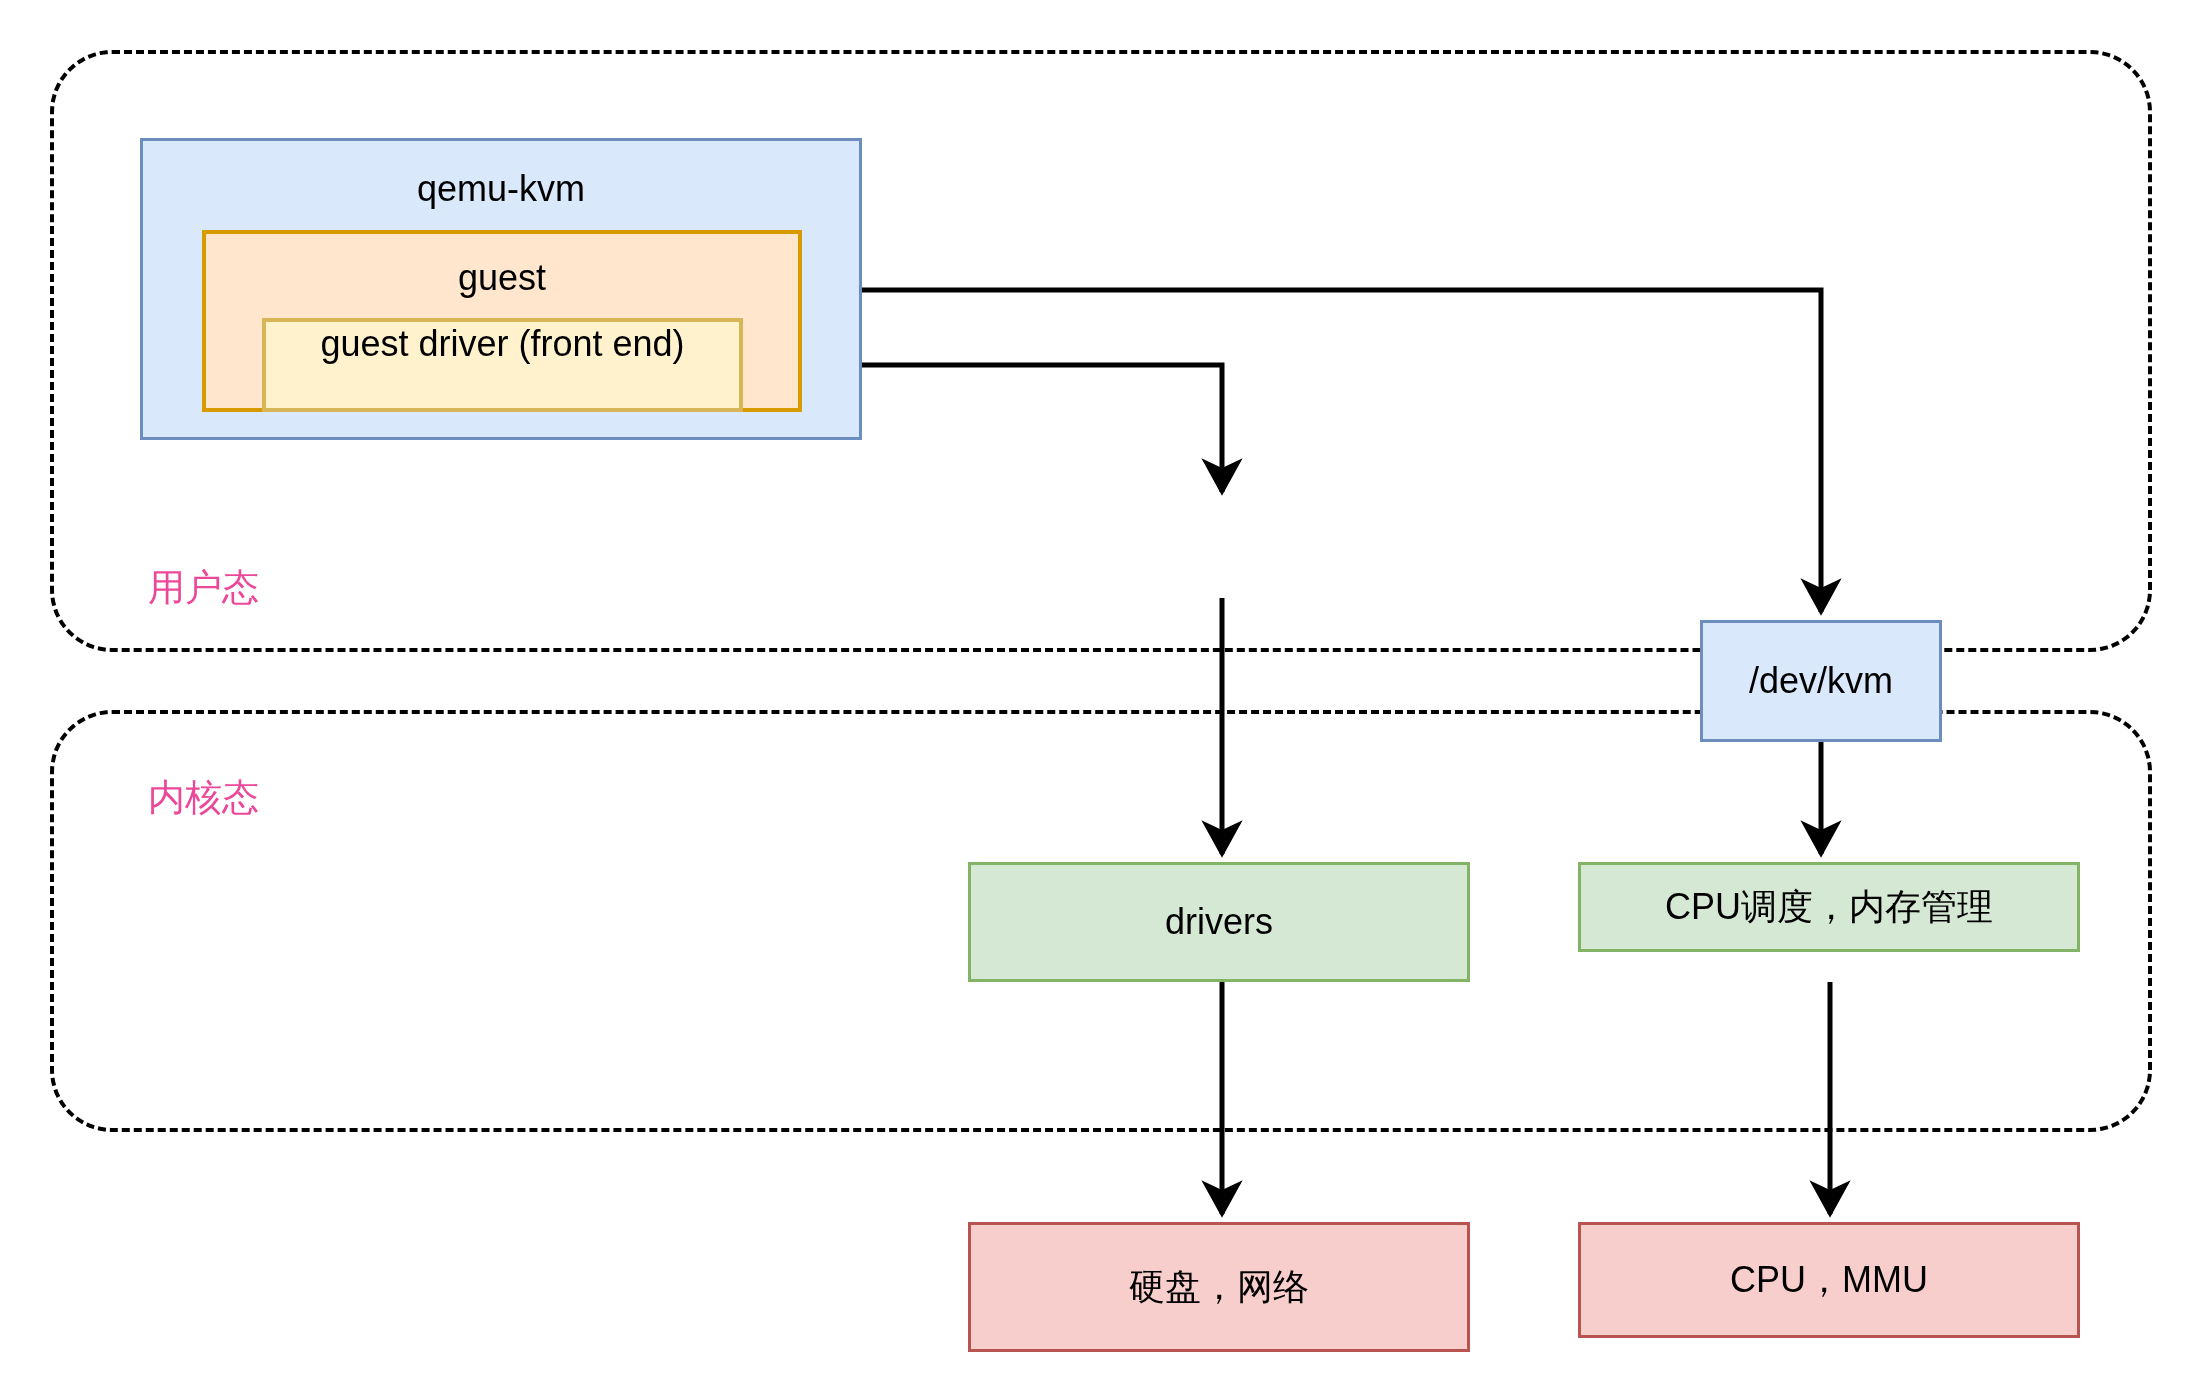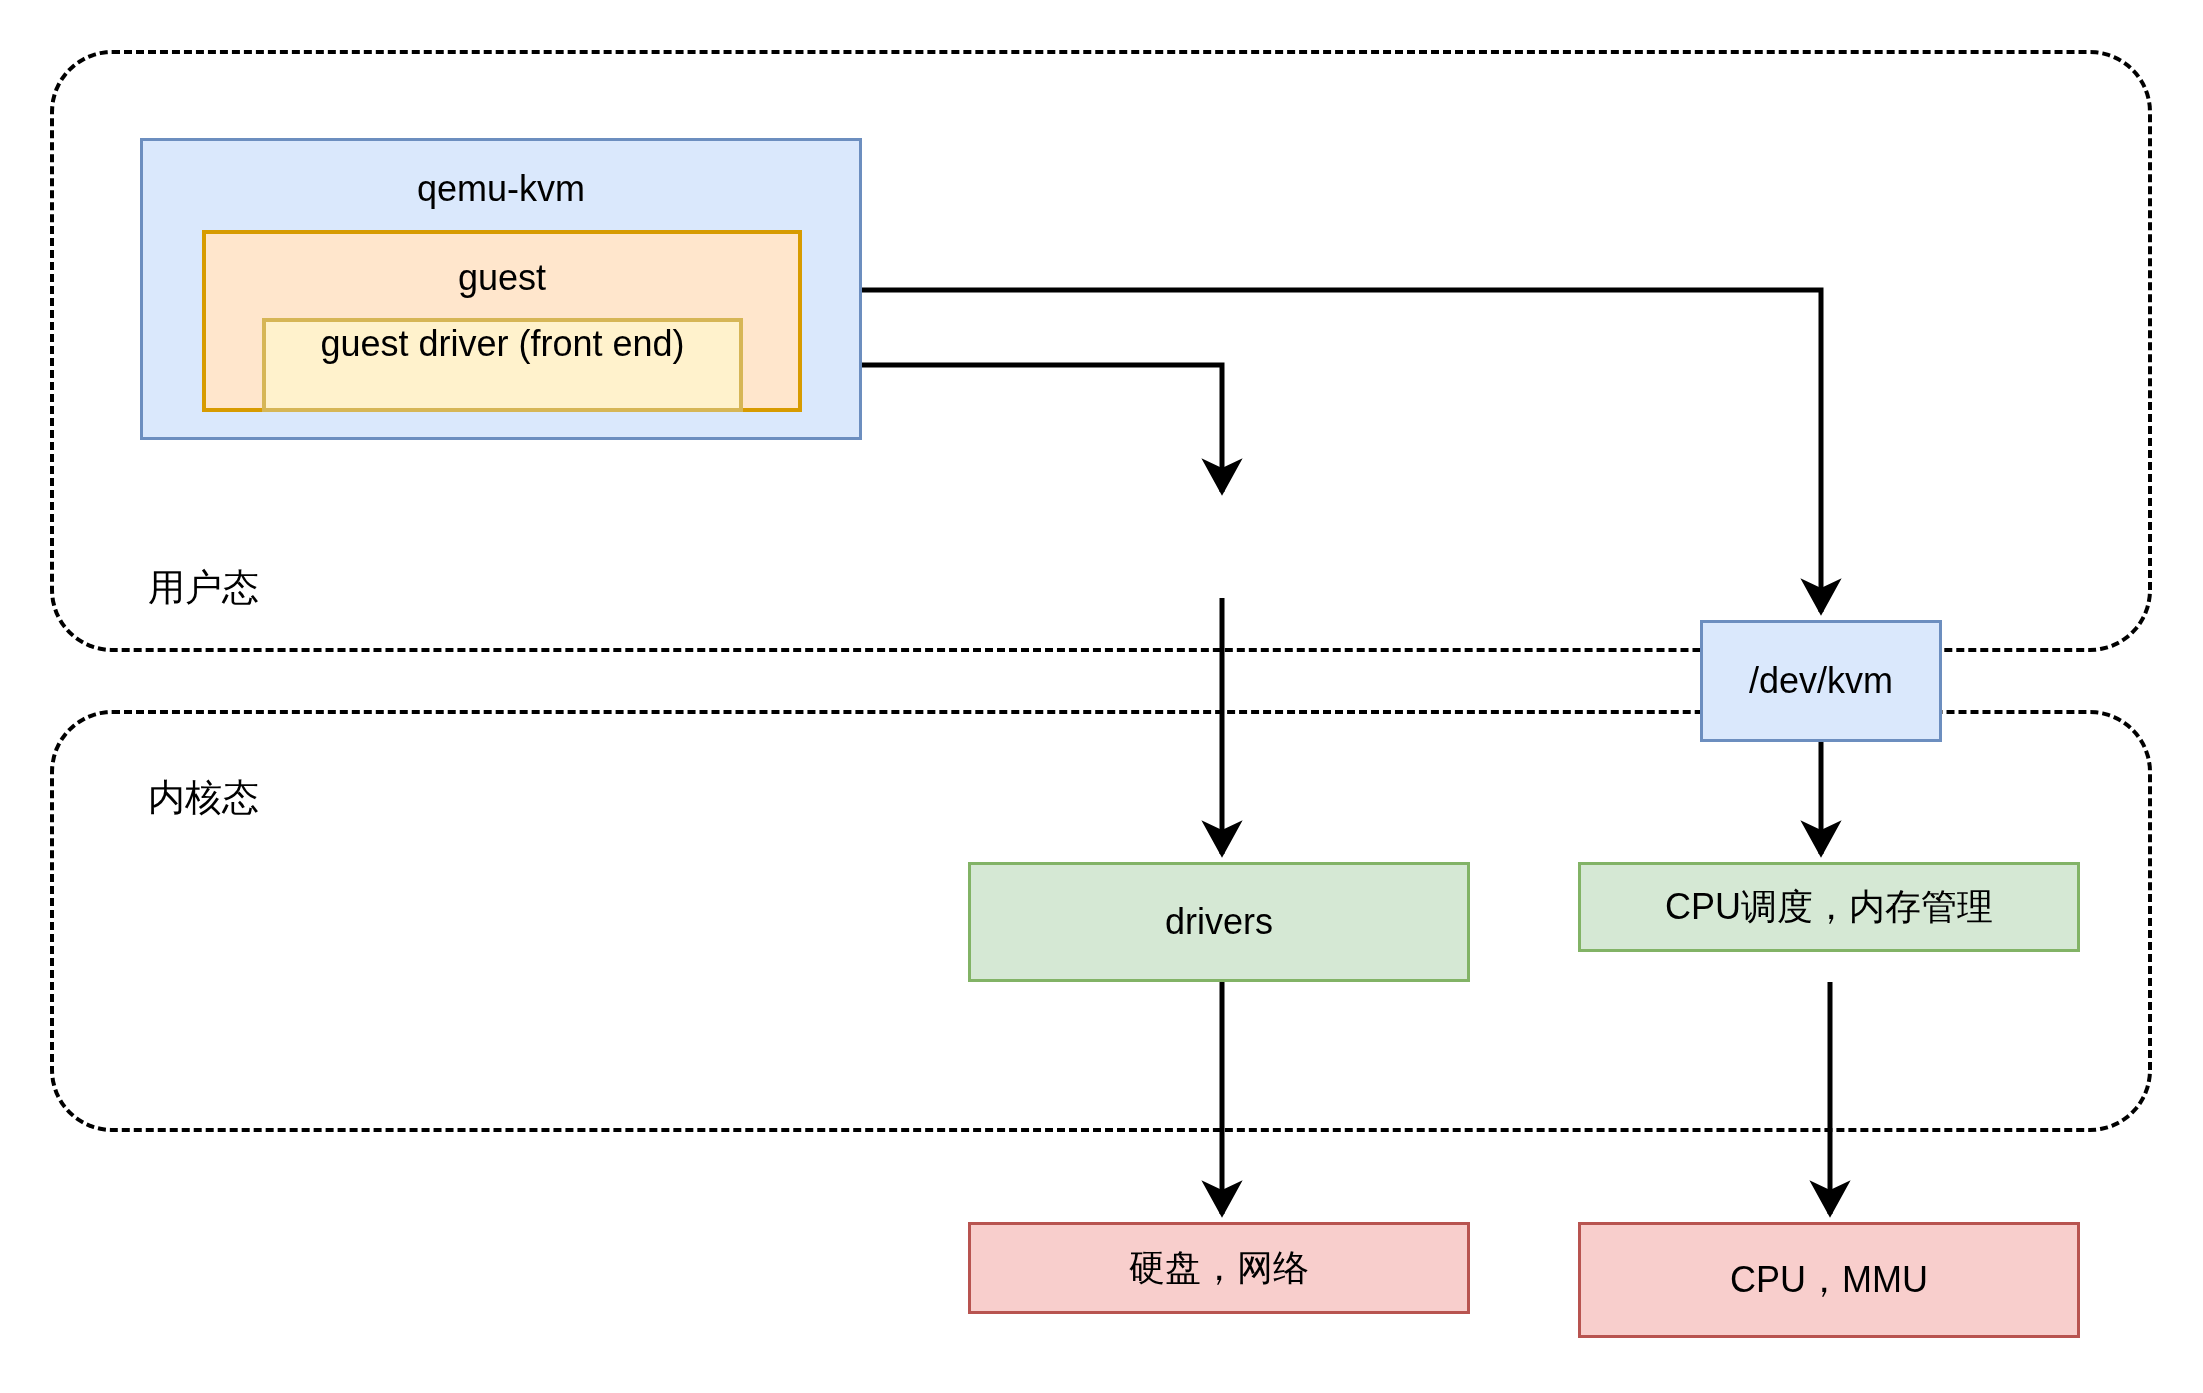--- a/index.html
+++ b/index.html
@@ -43,21 +43,21 @@
   
   .zone {
     position: absolute;
     box-sizing: border-box;
     border: 4px dashed #000000;
     border-radius: 62px;
     background: transparent;
   }
   .zone-label {
     position: absolute;
-    color: #000000;
+    color: #ec4899;
     font-size: 37px;
     white-space: nowrap;
     font-family: "Liberation Sans", "DejaVu Sans", sans-serif;
   }
 
   
   .n-qemukvm {
     left: 140px; top: 138px; width: 722px; height: 302px;
     background: #dae8fc;
     border: 3px solid #6c8ebf;
@@ -98,21 +98,21 @@
     border: 3px solid #82b366;
     font-size: 36px;
   }
   .n-cpusched {
     left: 1578px; top: 862px; width: 502px; height: 90px;
     background: #d5e8d4;
     border: 3px solid #82b366;
     font-size: 36px;
   }
   .n-disknet {
-    left: 968px; top: 1222px; width: 502px; height: 92px;
+    left: 968px; top: 1222px; width: 502px; height: 130px;
     background: #f8cecc;
     border: 3px solid #b85450;
     font-size: 36px;
   }
   .n-cpummu {
     left: 1578px; top: 1222px; width: 502px; height: 116px;
     background: #f8cecc;
     border: 3px solid #b85450;
     font-size: 36px;
   }

